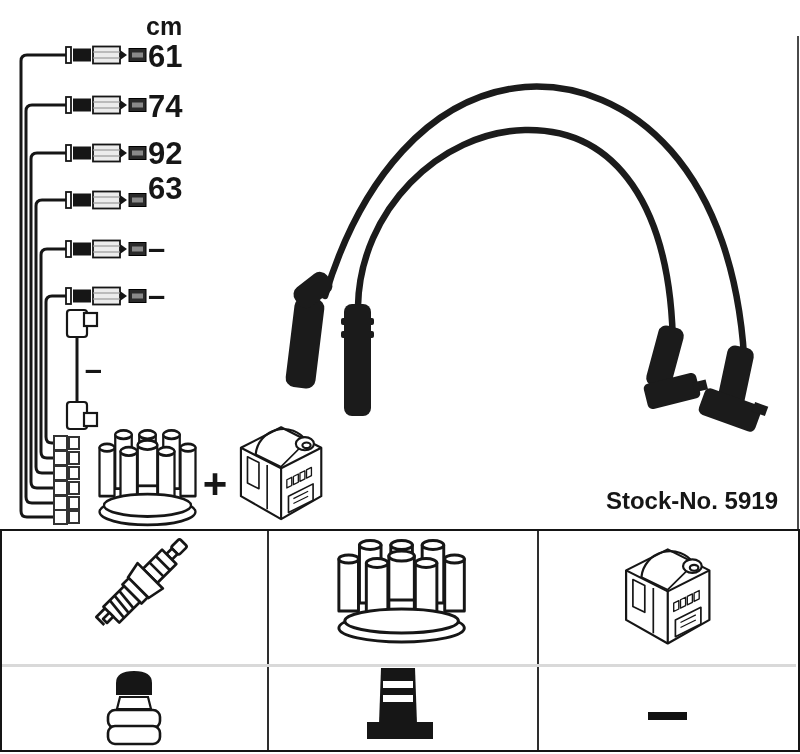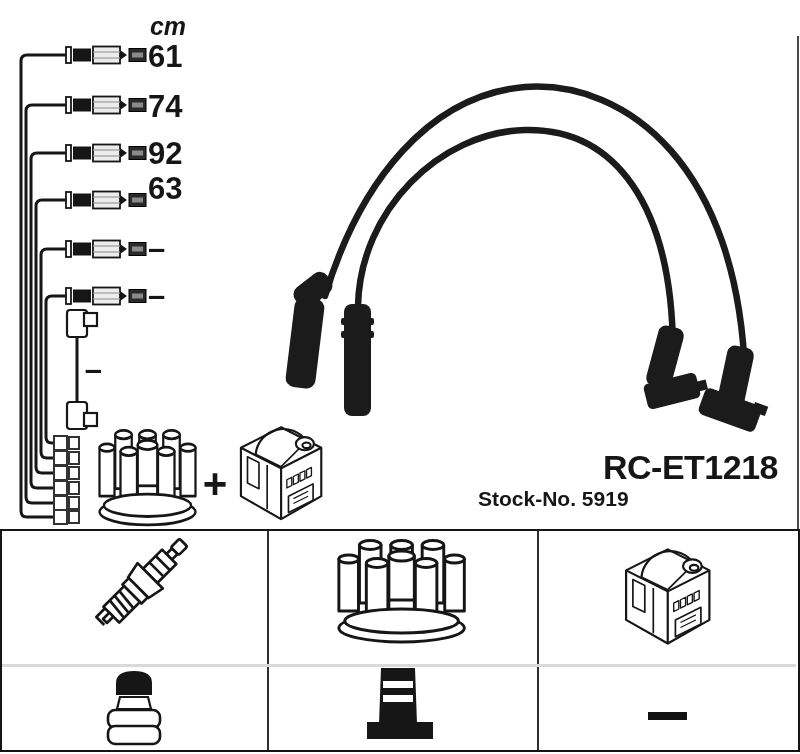--- a/index.html
+++ b/index.html
@@ -2,25 +2,25 @@
 <html><head>
 <meta charset="utf-8">
 <style>
   html,body{margin:0;padding:0;background:#fff;}
   #stage{position:relative;width:800px;height:754px;background:#ffffff;overflow:hidden;
          font-family:"Liberation Sans", sans-serif;color:#111;}
   #art{position:absolute;left:0;top:0;}
   .lbl{position:absolute;font-weight:bold;color:#161616;}
   .len{left:148px;width:42px;height:38px;line-height:38px;font-size:31px;text-align:left;}
   .len.dash{padding-right:12px;width:30px;}
-  .unit{left:146px;top:11px;width:44px;height:30px;line-height:30px;font-size:25px;text-align:center;font-style:italic;}
+  .unit{left:146px;top:11px;width:44px;height:30px;line-height:30px;font-size:25px;text-align:left;}
   .coil-dash{left:58px;top:351px;width:44px;height:38px;line-height:38px;font-size:31px;text-align:right;}
   .plus{left:197px;top:462px;width:36px;height:44px;line-height:44px;font-size:42px;font-weight:900;text-align:center;}
   .pn{left:478px;top:448px;width:300px;text-align:right;font-size:34px;letter-spacing:-0.5px;}
-  .stock{left:478px;top:487px;width:300px;font-size:21px;}
+  .stock{left:478px;top:487px;width:300px;text-align:right;font-size:24px;}
   .edge-right{position:absolute;left:797px;top:36px;width:2px;height:495px;background:#4a4a4a;}
   .grid-border{position:absolute;left:0px;top:529px;width:796px;height:219px;border:2px solid #151515;background:transparent;}
   .col-div{position:absolute;top:531px;width:2px;height:219px;background:#2e2e2e;}
   .row-div{position:absolute;left:2px;top:664px;width:794px;height:3px;background:#d9d9d9;}
   .dash-bar{position:absolute;left:648px;top:712px;width:39px;height:8px;background:#111;}
 </style>
 </head>
 <body>
 
 <div id="stage">
@@ -251,21 +251,20 @@
   <div class="lbl unit">cm</div>
   <div class="lbl len" style="top:38px">61</div>
   <div class="lbl len" style="top:88px">74</div>
   <div class="lbl len" style="top:135px">92</div>
   <div class="lbl len" style="top:170px">63</div>
   <div class="lbl len dash" style="top:230px">–</div>
   <div class="lbl len dash" style="top:277px">–</div>
   <div class="lbl coil-dash">–</div>
   <div class="lbl plus">+</div>
 
-  <div class="lbl pn">RC-ET1218</div>
   <div class="lbl stock">Stock-No. 5919</div>
 
   <div class="edge-right"></div>
   <div class="grid-border"></div>
   <div class="col-div" style="left:267px"></div>
   <div class="col-div" style="left:537px"></div>
   <div class="row-div"></div>
   <div class="dash-bar"></div>
 
 </div>

